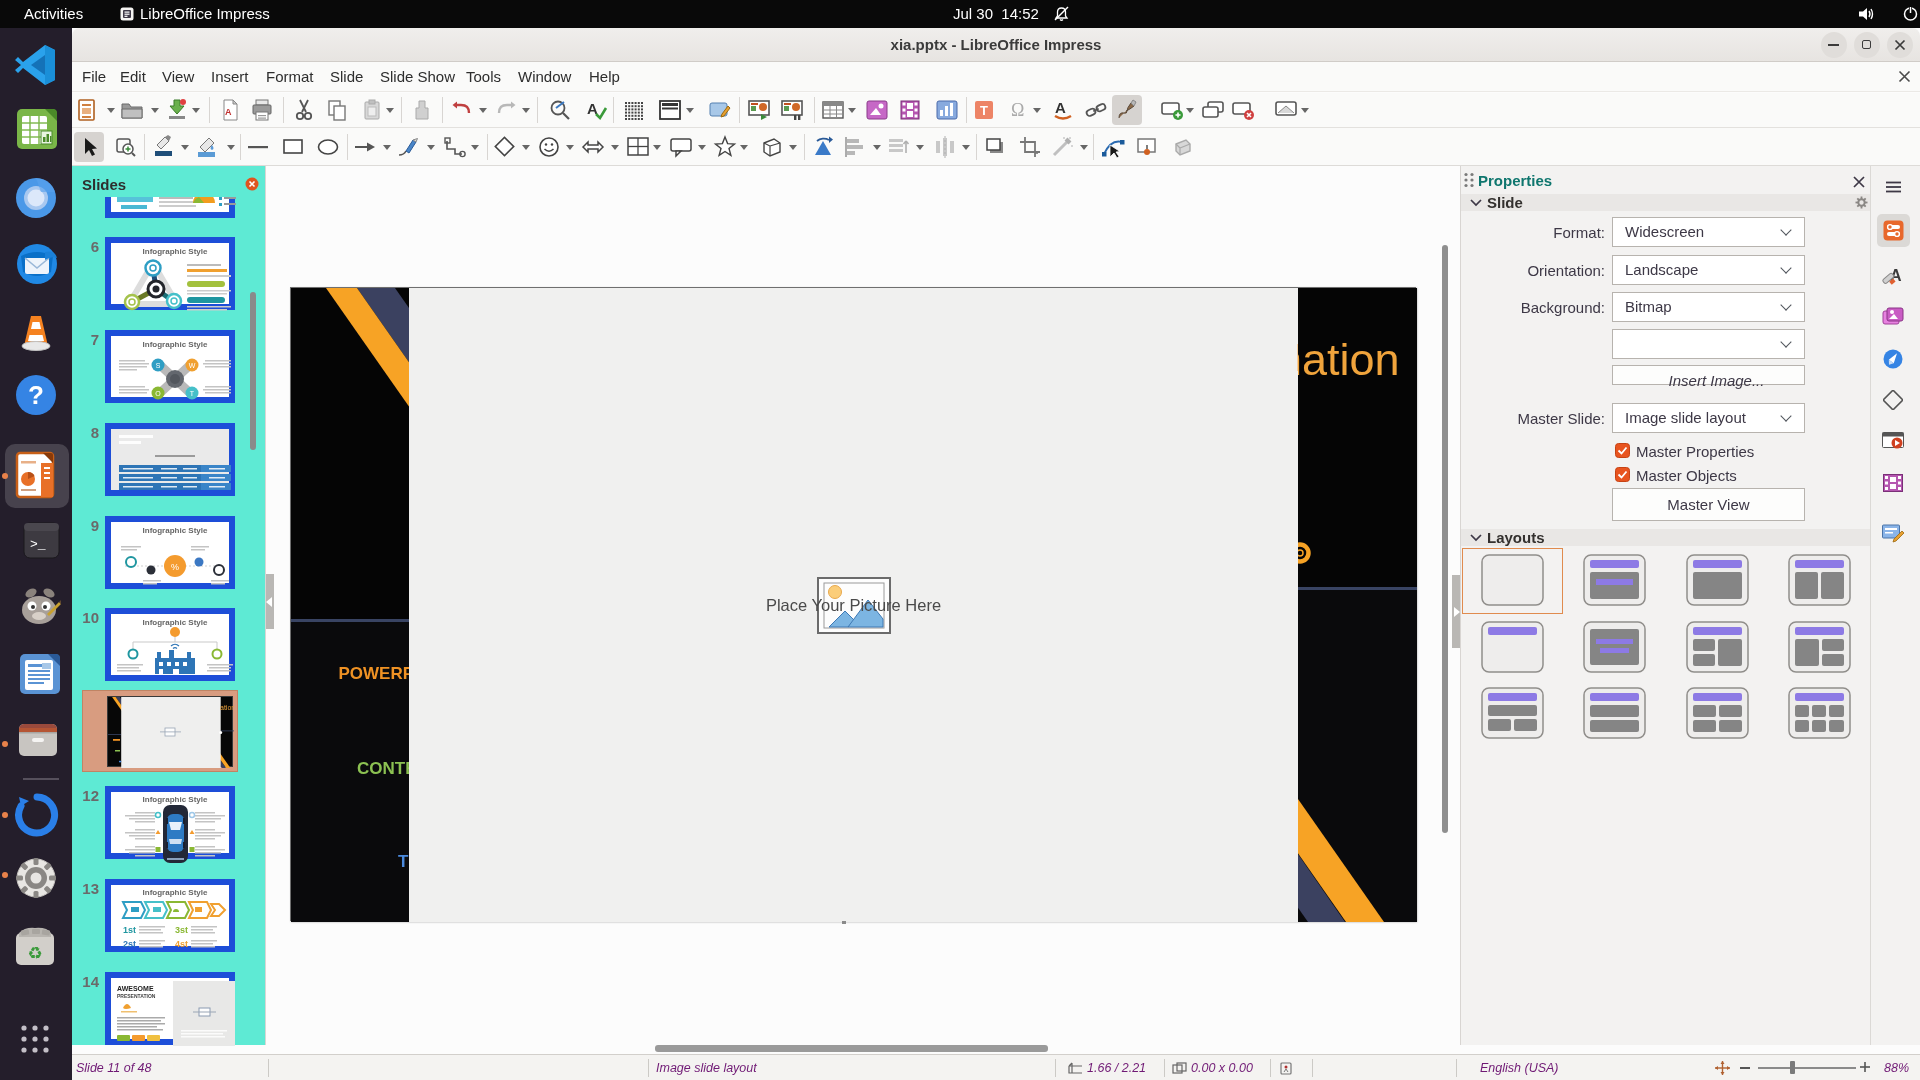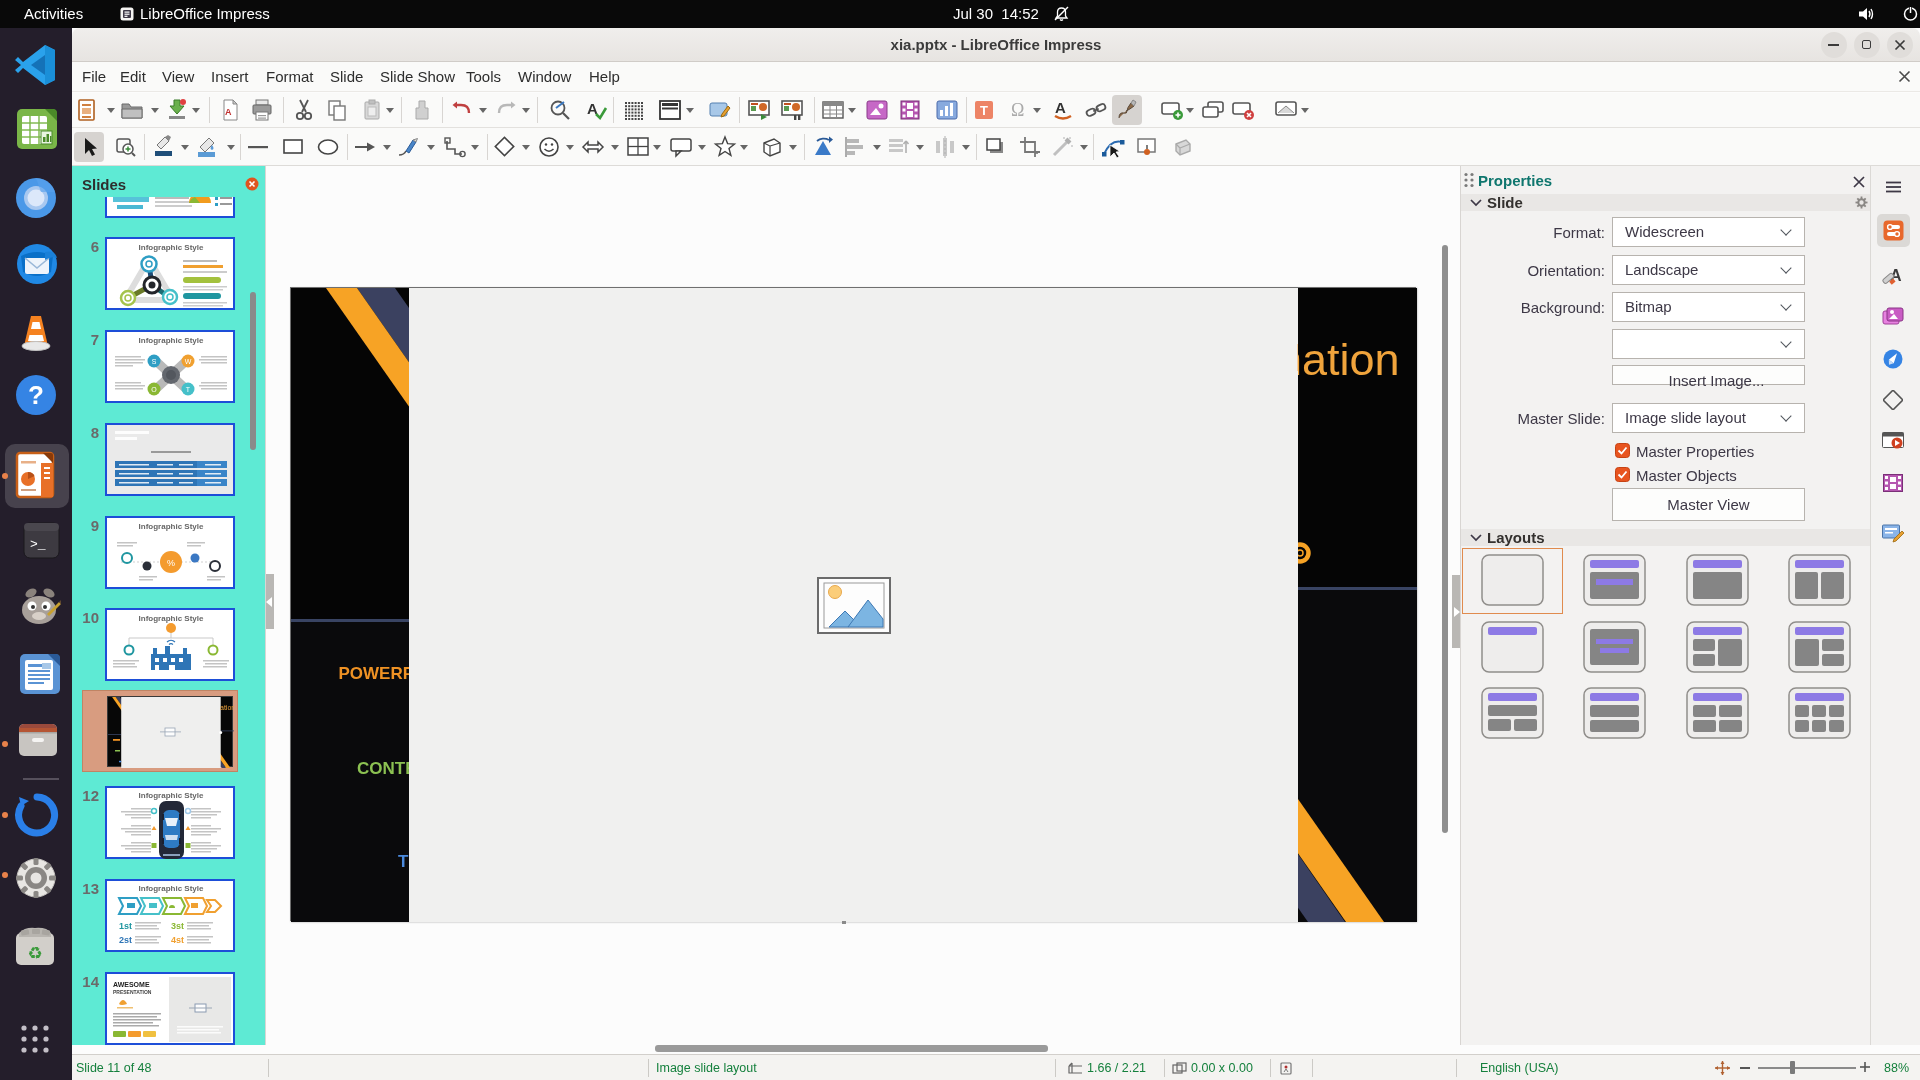--- a/index.html
+++ b/index.html
@@ -19,39 +19,39 @@
   #titlebar .title { position:absolute; width:100%; text-align:center; top:8px;
       font-size:15px; font-weight:bold; color:#3b3b3b; }
   .winbtn { position:absolute; top:4px; width:26px; height:26px; border-radius:13px;
       background:#e0ddda; color:#3b3b3b; text-align:center; }
   #menubar { left:72px; top:62px; width:1848px; height:30px; background:#fafaf9; border-bottom:1px solid #ebe9e6; }
   #menubar span { position:absolute; top:6px; font-size:15px; color:#2d2d2d; }
   #toolbar1 { left:72px; top:93px; width:1848px; height:35px; background:#fafaf9; border-bottom:1px solid #e3e1de;}
   #toolbar2 { left:72px; top:128px; width:1848px; height:38px; background:#fafaf9; border-bottom:1px solid #dddbd8;}
   
   #panelL { left:72px; top:166px; width:194px; height:879px; background:#5eead4; border-right:1px solid #d8d6d3; }
-  .thumb { position:absolute; left:33px; width:130px; height:73px; background:#fff; border:2px solid #1d4ed8; }
+  .thumb { position:absolute; left:33px; width:130px; height:73px; background:#fff; border:6px solid #1d4ed8; }
   .tnum { position:absolute; font-size:15px; font-weight:bold; color:#6a6a6a; text-align:right; width:27px; left:0px; }
   
   #canvas { left:267px; top:166px; width:1174px; height:879px; background:#fcfcfc; }
   #slide { position:absolute; left:23px; top:121px; width:1126px; height:634px;
            background:#040404; border:1px solid #6f6f6f; box-shadow:1px 1px 2px rgba(0,0,0,.35); }
   #placeholder { position:absolute; left:118px; top:0px; width:889px; height:634px; background:#f0f0ef; }
   
   #props { left:1461px; top:166px; width:409px; height:879px; background:#f3f2f1; }
   #tabstrip { left:1870px; top:166px; width:50px; height:879px; background:#f3f2f1; border-left:1px solid #dbd9d6; }
   .secthead { position:absolute; left:0px; width:409px; height:17px; background:#e9e7e5; line-height:16px;
       font-size:15px; font-weight:bold; color:#33302e; }
   .ddbox { position:absolute; left:151px; width:193px; height:30px; background:#fff;
       border:1px solid #b7b3ae; border-radius:0; font-size:15px; color:#3d3846; line-height:28px; padding-left:12px; }
   .plabel { position:absolute; width:140px; text-align:right; font-size:15px; color:#3d3846; }
   .dchev { position:absolute; right:14px; top:8px; width:8px; height:8px; border-right:1.8px solid #50555c; border-bottom:1.8px solid #50555c; transform:rotate(45deg); }
   
   #statusbar { left:72px; top:1054px; width:1848px; height:26px; background:#f4f3f1;
-      border-top:1px solid #d2cfcb; font-size:12.5px; color:#15803d; }
+      border-top:1px solid #d2cfcb; font-size:12.5px; color:#701a75;font-style:italic; }
   #statusbar span { position:absolute; top:6px; }
 </style>
 </head>
 <body>
 <div id="root">
   <div class="abs" id="topbar">
     <span style="left:24px;">Activities</span>
     <span style="left:140px;">LibreOffice Impress</span>
     <span style="left:953px;">Jul 30&nbsp;&nbsp;14:52</span>
     <svg style="position:absolute;left:1053px;top:6px;" width="17" height="17">
@@ -1015,20 +1015,21 @@
       </svg>
       <div id="placeholder"></div>
       <div style="position:absolute;left:1005.5px;top:56px;width:1.5px;height:27px;background:#f6d0a2;"></div>
       <svg width="76" height="60" style="position:absolute;left:526px;top:289px;">
         <rect x="1" y="1" width="72" height="55" fill="#fdfdfd" stroke="#6b6b6b" stroke-width="2"></rect>
         <rect x="7" y="6" width="60" height="45" fill="none" stroke="#9a9a9a" stroke-width="1"></rect>
         <circle cx="18" cy="15" r="6.5" fill="#fbcd79" stroke="#e8a84c" stroke-width="1"></circle>
         <polygon points="12,50 28,34 38,44 31,50" fill="#7cb5e2" stroke="#3e79b4" stroke-width="1"></polygon>
         <polygon points="31,50 51,23 66,42 66,50" fill="#7cb5e2" stroke="#3e79b4" stroke-width="1"></polygon>
       </svg>
+      <div style="position:absolute;left:118px;top:308px;width:889px;text-align:center;font-size:16.5px;color:#4a4a4a;">Place Your Picture Here</div>
     </div>
     <div style="position:absolute;left:575px;top:755px;width:4px;height:3px;background:#8a8a8a;"></div>
 
     <div style="position:absolute;left:1175px;top:79px;width:6px;height:588px;background:#8f8f8f;border-radius:3px;"></div>
 
     <div style="position:absolute;left:388px;top:879px;width:393px;height:7px;background:#9a9a9a;border-radius:3px;"></div>
   </div>
 
   <div class="abs" style="left:266px;top:574px;width:8px;height:55px;background:#b9b7b4;"></div>
   <div class="abs" style="left:266px;top:597px;width:0;height:0;border-top:5px solid transparent;border-bottom:5px solid transparent;border-right:6px solid #fff;margin-top:0px;"></div>
@@ -1069,21 +1070,21 @@
       </svg>
     <div class="plabel" style="left:4px;top:58px;">Format:</div>
     <div class="ddbox" style="top:51px;">Widescreen<i class="dchev"></i></div>
     <div class="plabel" style="left:4px;top:96px;">Orientation:</div>
     <div class="ddbox" style="top:89px;">Landscape<i class="dchev"></i></div>
     <div class="plabel" style="left:4px;top:133px;">Background:</div>
     <div class="ddbox" style="top:126px;">Bitmap<i class="dchev"></i></div>
     <div class="ddbox" style="top:163px;">
         <i class="dchev"></i>
       </div>
-    <div class="ddbox" style="top:199px;height:20px;text-align:center;padding-left:16px;line-height:30px;background:#fdfdfc;">Insert Image...</div>
+    <div class="ddbox" style="top:199px;height:20px;text-align:center;padding-left:16px;line-height:30px;background:#fdfdfc;font-style:italic;">Insert Image...</div>
     <div class="plabel" style="left:4px;top:244px;">Master Slide:</div>
     <div class="ddbox" style="top:237px;">Image slide layout<i class="dchev"></i></div>
     <svg class="chk" style="position:absolute;left:154px;top:277px;" width="15" height="15">
         <rect x="0.5" y="0.5" width="14" height="14" rx="3" fill="#e8541f" stroke="#c64314"></rect>
         <path d="M3.5 7.5 L6.5 10.5 L11.5 4.5" stroke="#fff" stroke-width="1.8" fill="none"></path>
       </svg>
     <div style="position:absolute;left:175px;top:277px;font-size:15px;color:#3d3846;">Master Properties</div>
     <svg class="chk" style="position:absolute;left:154px;top:301px;" width="15" height="15">
         <rect x="0.5" y="0.5" width="14" height="14" rx="3" fill="#e8541f" stroke="#c64314"></rect>
         <path d="M3.5 7.5 L6.5 10.5 L11.5 4.5" stroke="#fff" stroke-width="1.8" fill="none"></path>

